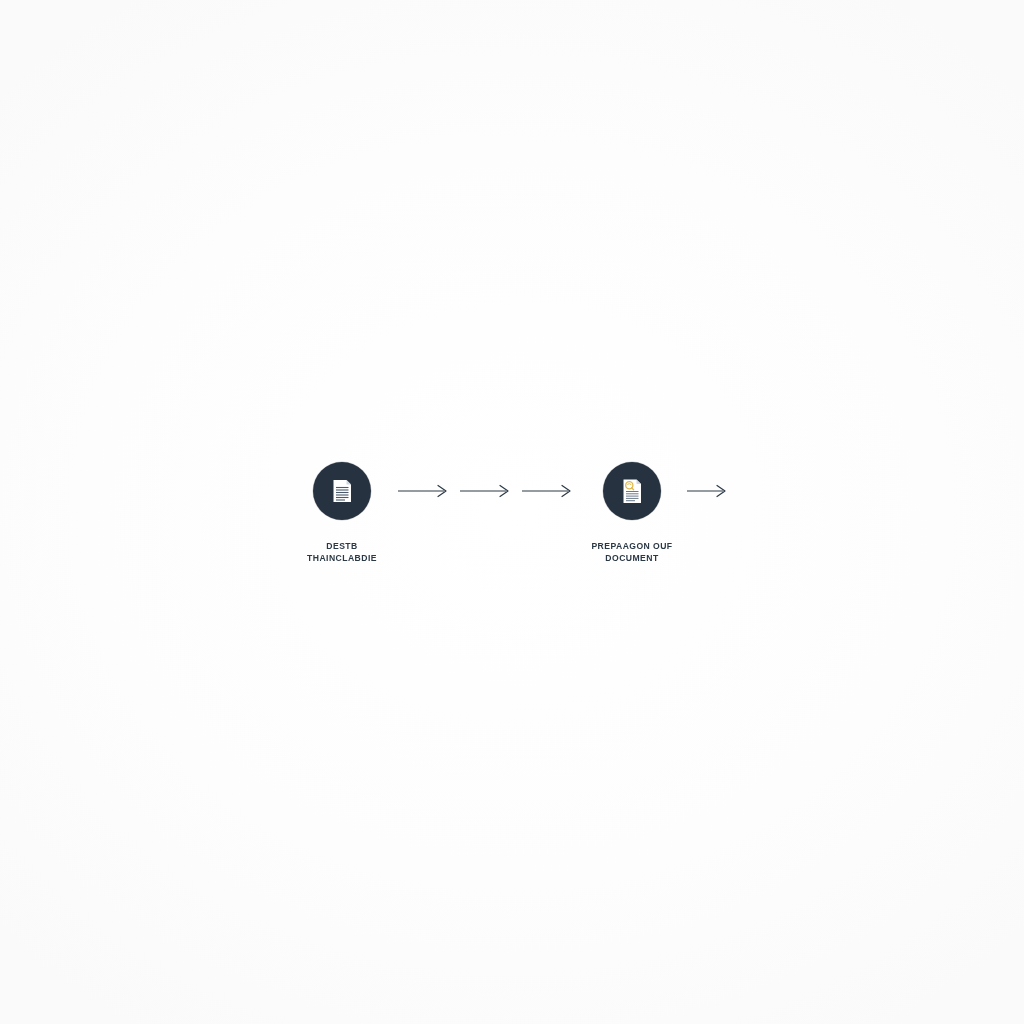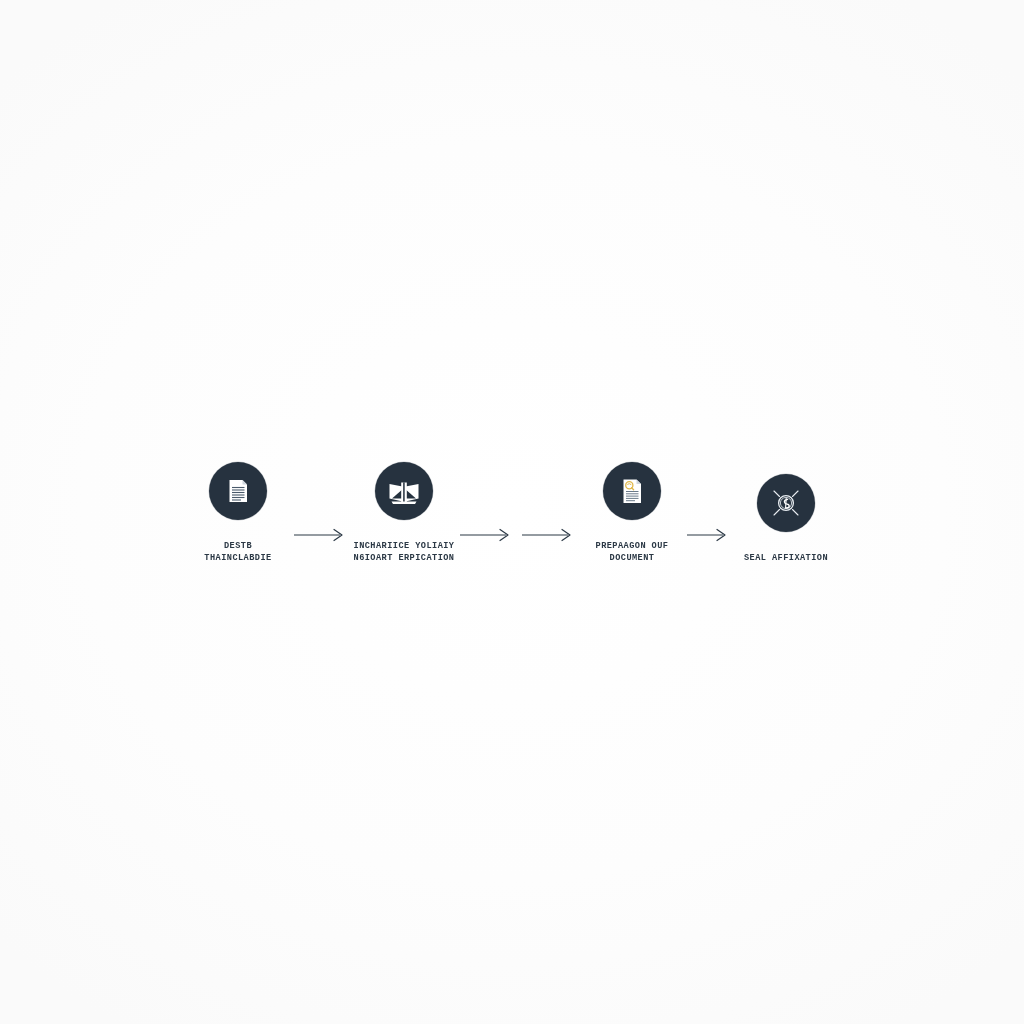--- a/index.html
+++ b/index.html
@@ -23,23 +23,22 @@
       radial-gradient(ellipse 70% 60% at 50% 50%, #ffffff 0%, #fdfdfd 60%, #fafafa 100%);
   }
 
   .flow {
     position: absolute;
     left: 0;
     right: 0;
     top: 462px;
     display: flex;
     flex-direction: row;
-    align-items: flex-end;
+    align-items: flex-start;
     justify-content: center;
-    font-family: Liberation Mono, monospace;
   }
 
   .step {
     width: 104px;
     display: flex;
     flex-direction: column;
     align-items: center;
   }
 
   .badge {
@@ -107,37 +106,20 @@
 
   <div class="arrow">
     <span>
       <svg width="54" height="14" viewBox="0 0 54 14">
         <line x1="0" y1="7" x2="46" y2="7" stroke="#2b3845" stroke-width="1.2"></line>
         <polyline points="40,1.5 48,7 40,12.5" fill="none" stroke="#2b3845" stroke-width="1.2" stroke-linecap="round" stroke-linejoin="round"></polyline>
       </svg>
     </span>
   </div>
 
-  <div class="step">
-    <div class="badge">
-      <span>
-        <svg width="36" height="36" viewBox="0 0 36 36">
-          <path d="M3.5 11 L16.5 13.5 V28.5 L3.5 25.5 Z" fill="#ffffff"></path>
-          <path d="M32.5 11 L19.5 13.5 V28.5 L32.5 25.5 Z" fill="#ffffff"></path>
-          <path d="M6 25.5 L18 15 L30 25.5 Z" fill="#26323f"></path>
-          <rect x="15.2" y="9.5" width="2.6" height="19.5" fill="#ffffff"></rect>
-          <rect x="18.2" y="9.5" width="2.6" height="19.5" fill="#ffffff"></rect>
-          <rect x="17.2" y="9.5" width="1.4" height="19.5" fill="#26323f"></rect>
-          <path d="M5.5 28.5 H30.5 L29 31 H7 Z" fill="#ffffff"></path>
-        </svg>
-      </span>
-    </div>
-    <div class="step-label">INCHARIICE YOLIAIY
-N6IOART ERPICATION</div>
-  </div>
 
   <div class="arrow">
     <span>
       <svg width="54" height="14" viewBox="0 0 54 14">
         <line x1="0" y1="7" x2="46" y2="7" stroke="#2b3845" stroke-width="1.2"></line>
         <polyline points="40,1.5 48,7 40,12.5" fill="none" stroke="#2b3845" stroke-width="1.2" stroke-linecap="round" stroke-linejoin="round"></polyline>
       </svg>
     </span>
   </div>
 
@@ -178,33 +160,14 @@
 
   <div class="arrow short">
     <span>
       <svg width="44" height="14" viewBox="0 0 44 14">
         <line x1="0" y1="7" x2="36" y2="7" stroke="#2b3845" stroke-width="1.2"></line>
         <polyline points="30,1.5 38,7 30,12.5" fill="none" stroke="#2b3845" stroke-width="1.2" stroke-linecap="round" stroke-linejoin="round"></polyline>
       </svg>
     </span>
   </div>
 
-  <div class="step">
-    <div class="badge">
-      <span>
-        <svg width="40" height="40" viewBox="0 0 40 40">
-          <g stroke="#e8edf1" stroke-width="1.1" stroke-linecap="round">
-            <line x1="8" y1="8" x2="13.5" y2="13.5"></line>
-            <line x1="32" y1="8" x2="26.5" y2="13.5"></line>
-            <line x1="8" y1="32" x2="13.5" y2="26.5"></line>
-            <line x1="32" y1="32" x2="26.5" y2="26.5"></line>
-          </g>
-          <circle cx="20" cy="20" r="7.4" fill="none" stroke="#e8edf1" stroke-width="1.3"></circle>
-          <circle cx="20" cy="20" r="5.6" fill="none" stroke="#e8edf1" stroke-width="0.8"></circle>
-          <path d="M21.6 16.4 q-3.4 0.4 -3.2 2.6 q0.2 1.8 2.6 2.2 q2.4 0.4 2.2 2.2 q-0.2 1.6 -3.4 1.6" fill="none" stroke="#ffffff" stroke-width="1.3" stroke-linecap="round"></path>
-          <line x1="20.2" y1="15.2" x2="19.6" y2="24.8" stroke="#ffffff" stroke-width="1.1" stroke-linecap="round"></line>
-        </svg>
-      </span>
-    </div>
-    <div class="step-label">SEAL AFFIXATION</div>
-  </div>
 
 </div>
 
 </body></html>

